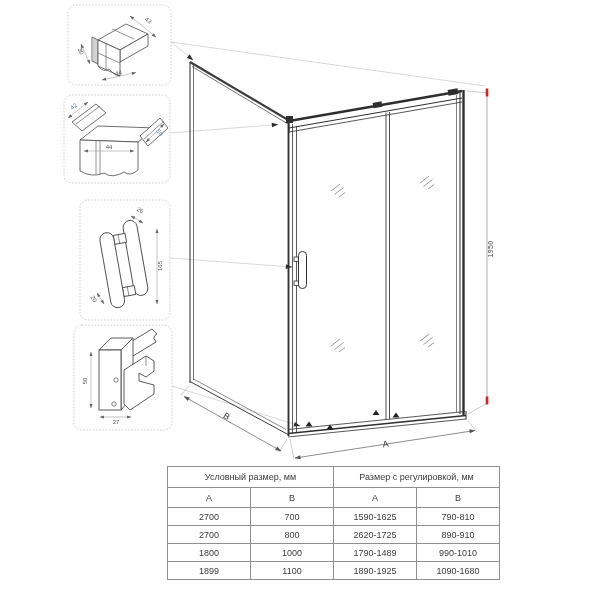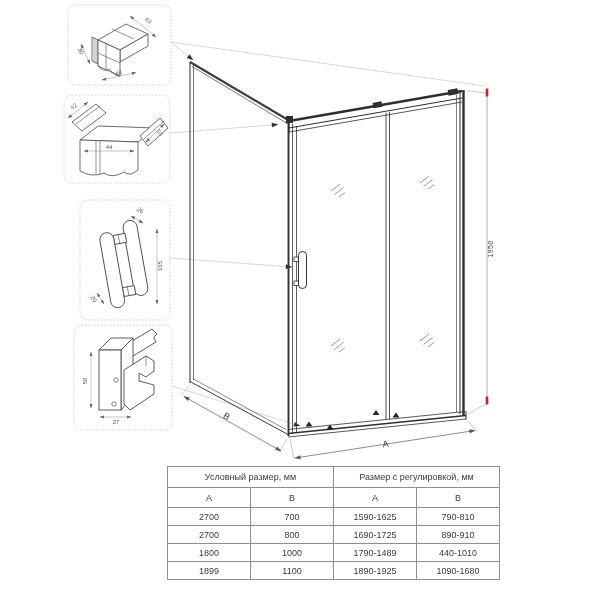--- a/index.html
+++ b/index.html
@@ -238,28 +238,28 @@
     </tr>
     <tr>
       <td>2700</td>
       <td>700</td>
       <td>1590-1625</td>
       <td>790-810</td>
     </tr>
     <tr>
       <td>2700</td>
       <td>800</td>
-      <td>1690-1725</td>
+      <td>2620-1725</td>
       <td>890-910</td>
     </tr>
     <tr>
       <td>1800</td>
       <td>1000</td>
       <td>1790-1489</td>
-      <td>440-1010</td>
+      <td>990-1010</td>
     </tr>
     <tr>
       <td>1899</td>
       <td>1100</td>
       <td>1890-1925</td>
       <td>1090-1680</td>
     </tr>
   </tbody>
       </table>
 </div>

